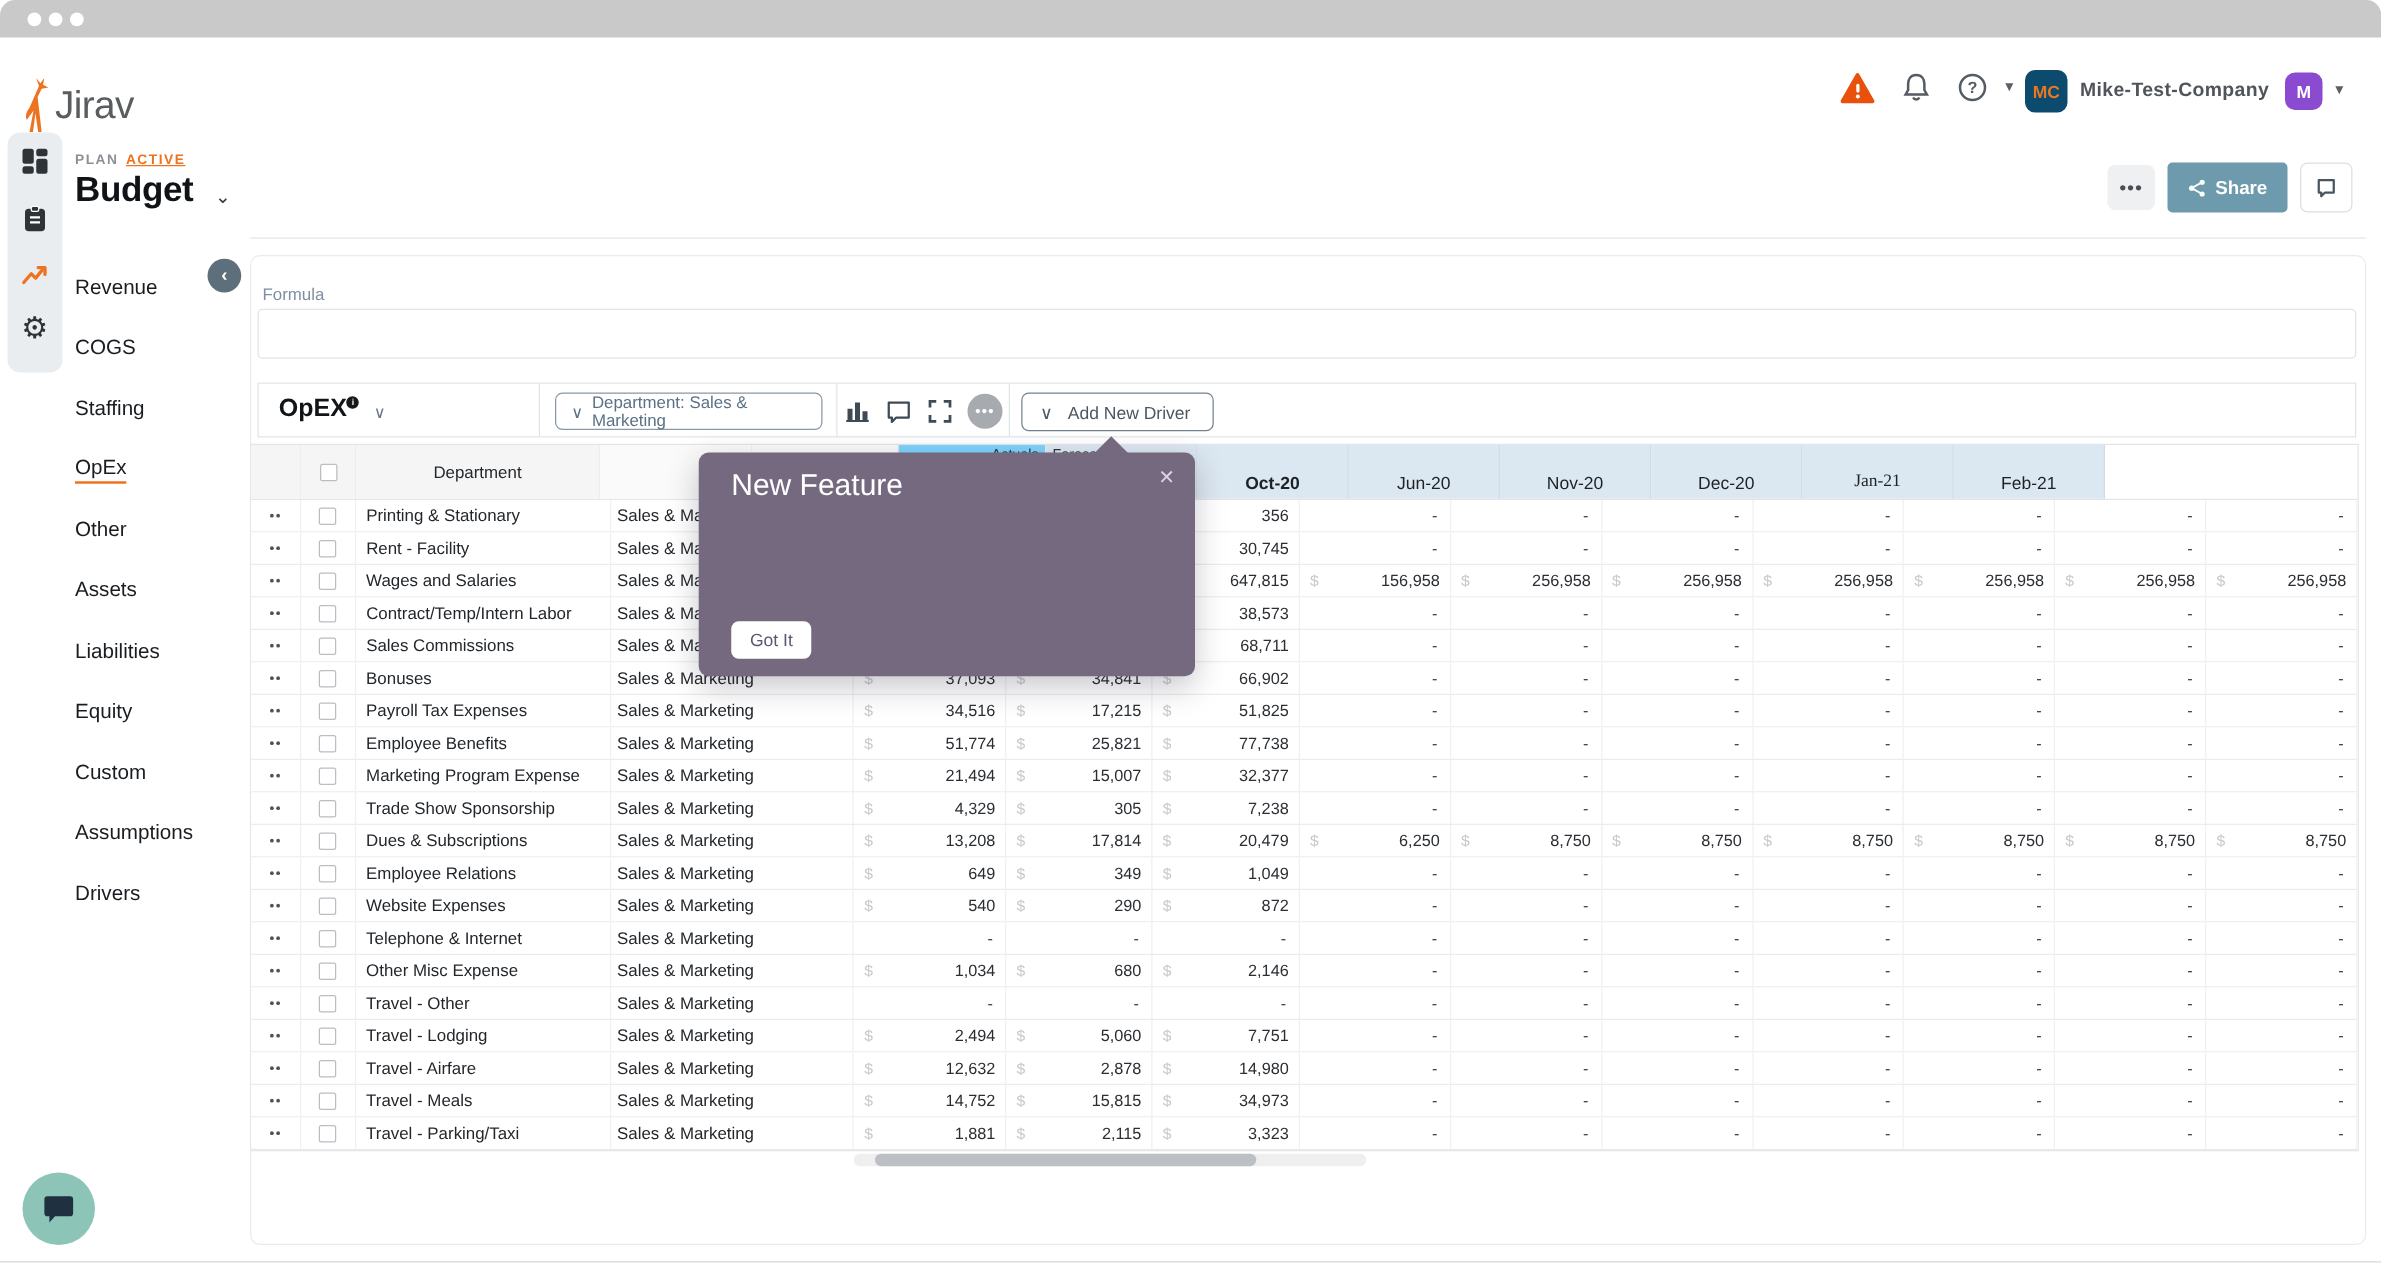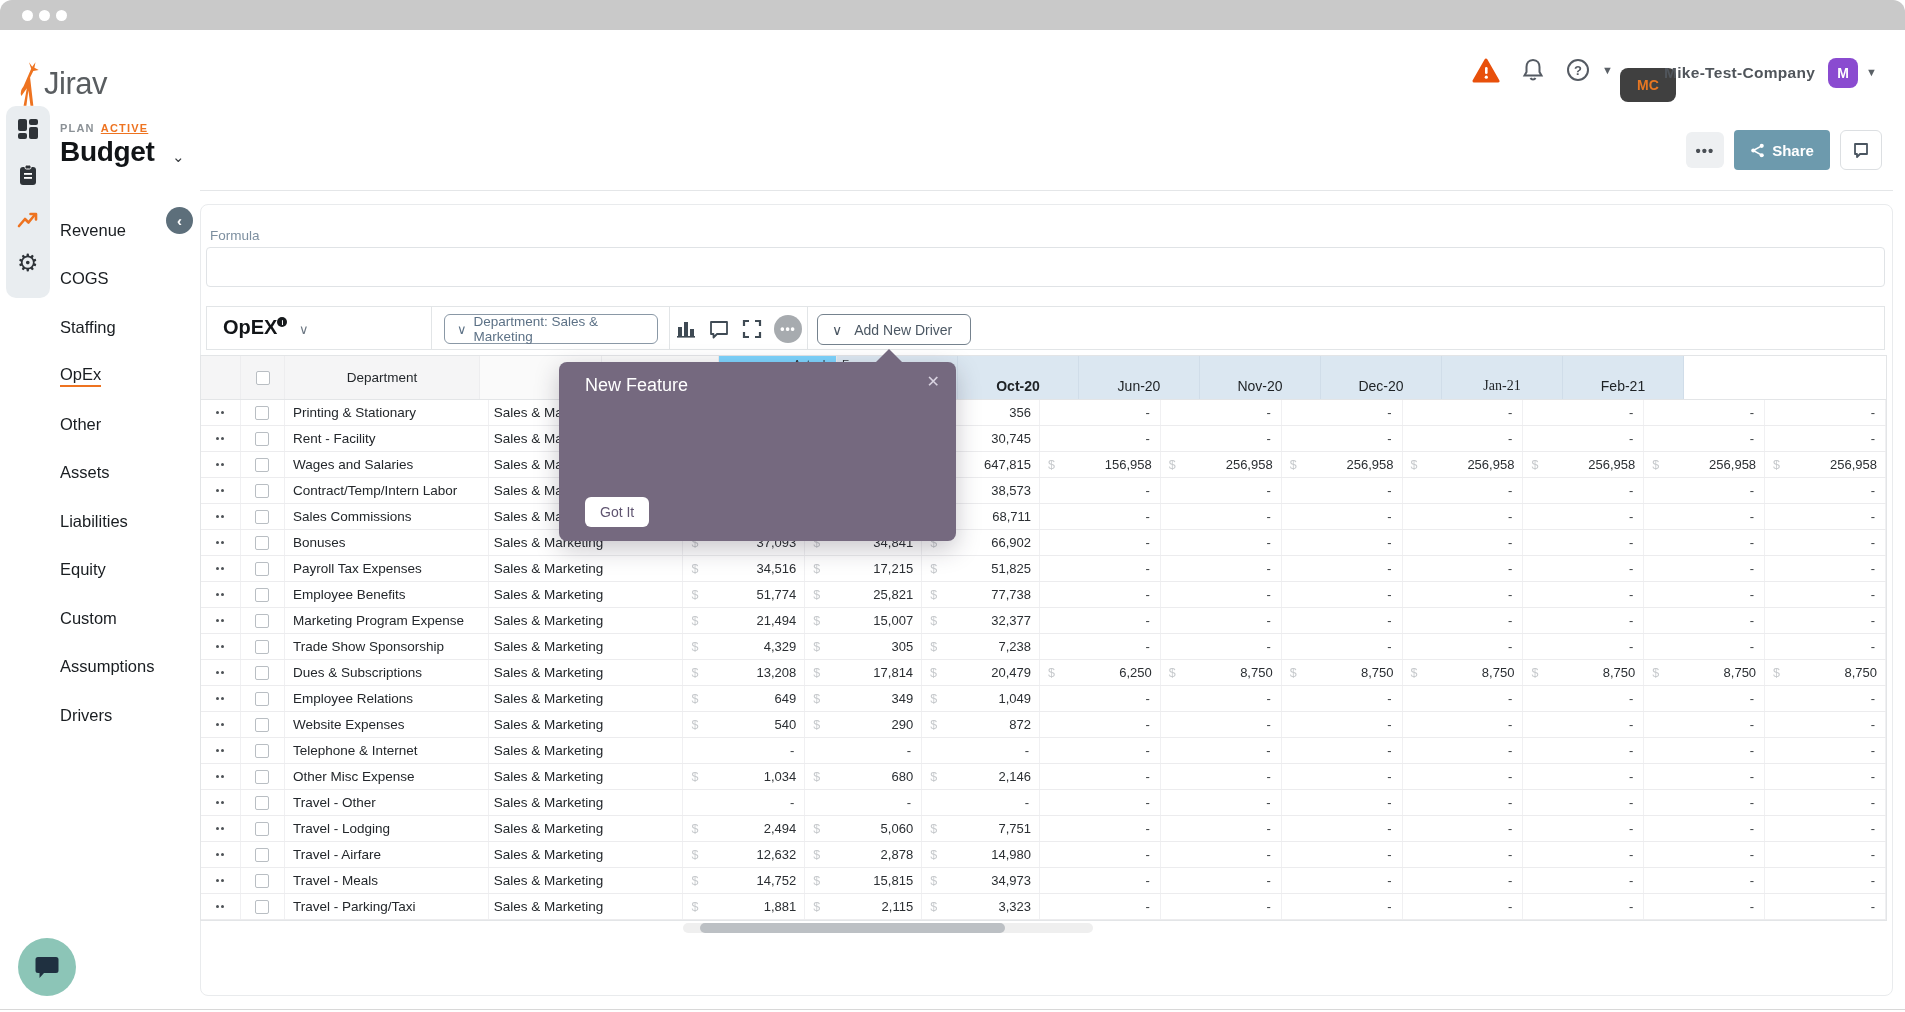--- a/index.html
+++ b/index.html
@@ -15,21 +15,21 @@
   
   .logo { position:absolute; left:16px; top:58px; display:flex; align-items:flex-start; }
   .logo svg { width:26px; height:52px; }
   .logo .word { font-size:31px; color:#595d60; letter-spacing:-0.5px; margin:8px 0 0 2px; }
 
   .top-icons { position:absolute; top:56px; right:0; left:0; height:36px; }
   .ti { position:absolute; top:2px; }
   .caret { color:#5a6066; font-size:11px; }
 
   .avatar { border-radius:8px; font-weight:bold; display:flex; align-items:center; justify-content:center; }
-  .mc-avatar { position:absolute; left:1620px; top:12px; width:56px; height:34px; background:#404040; color:#e87722; font-size:14px; }
+  .mc-avatar { position:absolute; left:1620px; top:0; width:34px; height:34px; background:#0c4a6e; color:#e87722; font-size:14px; }
   .company-name { position:absolute; left:1664px; top:8px; font-size:15.5px; font-weight:bold; color:#50555b; letter-spacing:0.3px; }
   .m-avatar { position:absolute; left:1828px; top:2px; width:30px; height:30px; background:#8a4bd0; color:#fff; font-size:14px; }
 
   
   .plan-eyebrow { position:absolute; left:60px; top:122px; font-size:11px; letter-spacing:1.2px; font-weight:bold; color:#8b9196; }
   .plan-eyebrow .status { color:#ee7320; margin-left:6px;text-decoration:underline; }
   .plan-title { position:absolute; left:60px; top:136px; font-size:28px; font-weight:800; color:#111417; letter-spacing:-0.3px; }
   .plan-chevron { position:absolute; left:172px; top:148px; font-size:15px; color:#34383c; }
   .header-divider { position:absolute; left:200px; top:190px; width:1693px; height:1px; background:#e4e6e8; }
 
@@ -96,21 +96,21 @@
   .grip-dot { width:3px; height:3px; border-radius:50%; background:#4d5256; display:inline-block; }
   .cbox { width:14px; height:14px; border:1px solid #b9bec3; border-radius:2px; background:#fff; }
 
   
   .hscroll-track { position:absolute; left:683px; top:923px; width:410px; height:10px; background:#efefef; border-radius:5px; }
   .hscroll-thumb { position:absolute; left:17px; top:0; width:305px; height:10px; background:#bcc0c4; border-radius:5px; }
 
   
   .popup { position:absolute; left:559px; top:362px; width:397px; height:179px; background:#75697f; border-radius:8px; z-index:60; box-shadow:0 8px 24px rgba(40,30,50,.25); color:#fff; }
   .popup .pointer { position:absolute; left:316px; top:-13px; width:0; height:0; border-left:14px solid transparent; border-right:14px solid transparent; border-bottom:14px solid #75697f; }
-  .popup .ptitle { position:absolute; left:26px; top:13px; font-size:18px; }
+  .popup .ptitle { position:absolute; left:26px; top:13px; font-size:24px; }
   .popup .pclose { position:absolute; right:16px; top:10px; font-size:16px; color:#d9d3e1; font-weight:300; }
   .popup .pbody { position:absolute; left:26px; top:44px; width:346px; font-size:13.8px; line-height:1.42; text-align:justify; color:#e9e4ee; }
   .popup .pbody a { color:#e9e4ee; text-decoration:underline; }
   .popup .gotit { position:absolute; left:26px; bottom:14px; background:#fff; color:#5f5470; font-size:14px; border-radius:6px; padding:7px 15px; }
 
   
   .chat-fab { position:absolute; left:18px; top:938px; width:58px; height:58px; border-radius:50%; background:#8cc5b7; display:flex; align-items:center; justify-content:center; z-index:70; }
 
   .bottom-line { position:absolute; left:0; top:1009px; width:1905px; height:1px; background:#d8d8d8; }
 

